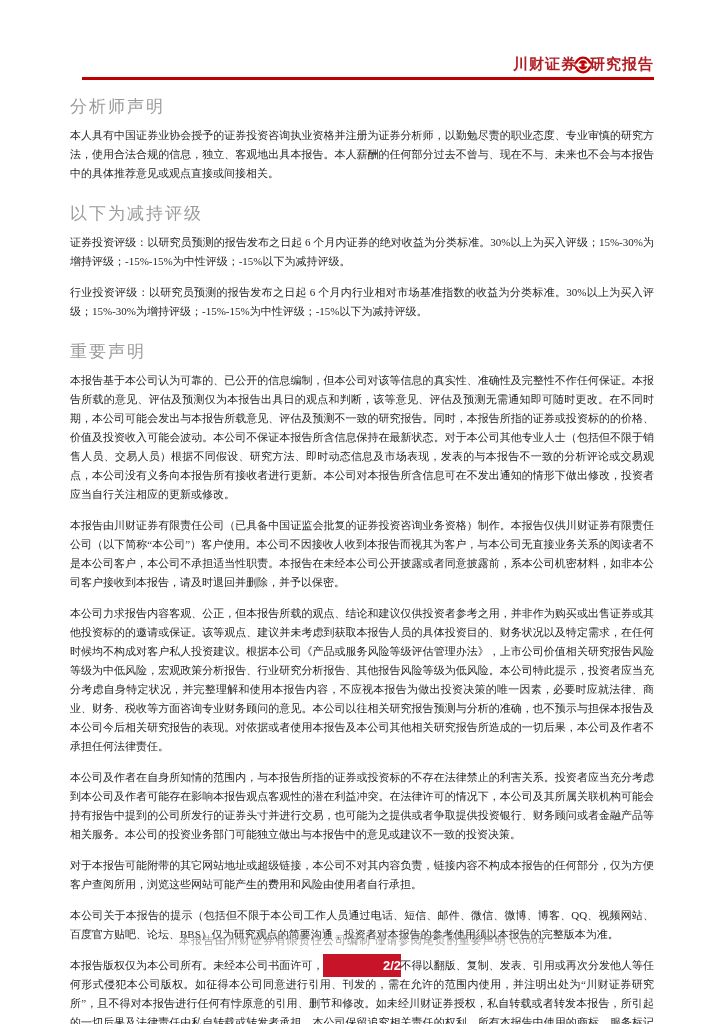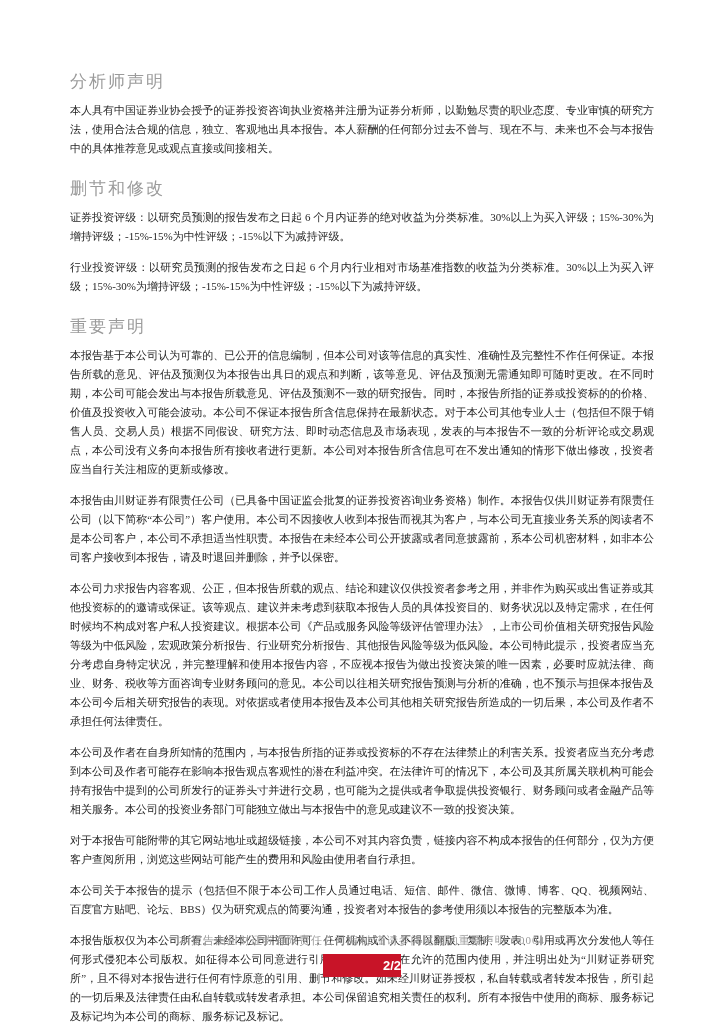--- a/index.html
+++ b/index.html
@@ -81,30 +81,44 @@
     font-size:13px;
     line-height:23px;
     text-align:right;
   }
 </style>
 </head>
 <body>
 
 <div class="page">
 
+  <header class="rpt-header">
+    <span class="brand">
+      <span>川财证券</span>
+      <span class="logo">
+        <svg viewBox="0 0 18 18" width="18" height="18" aria-hidden="true">
+          <circle cx="9" cy="9" r="8.5" fill="#c00000"></circle>
+          <circle cx="9" cy="9" r="5.4" fill="none" stroke="#ffffff" stroke-width="1.5"></circle>
+          <rect x="1.5" y="7.6" width="15" height="2.8" fill="#ffffff"></rect>
+          <rect x="7.4" y="7.3" width="3.2" height="3.4" fill="#c00000"></rect>
+        </svg>
+      </span>
+      <span>研究报告</span>
+    </span>
+  </header>
 
   <main>
 
     <section class="sec">
       <h2 class="sec-heading">分析师声明</h2>
       <p class="para">本人具有中国证券业协会授予的证券投资咨询执业资格并注册为证券分析师，以勤勉尽责的职业态度、专业审慎的研究方法，使用合法合规的信息，独立、客观地出具本报告。本人薪酬的任何部分过去不曾与、现在不与、未来也不会与本报告中的具体推荐意见或观点直接或间接相关。</p>
     </section>
 
     <section class="sec">
-      <h2 class="sec-heading">删节和修改</h2>
+      <h2 class="sec-heading">以下为减持评级</h2>
       <p class="para">证券投资评级：以研究员预测的报告发布之日起 6 个月内证券的绝对收益为分类标准。30%以上为买入评级；15%-30%为增持评级；-15%-15%为中性评级；-15%以下为减持评级。</p>
       <p class="para">行业投资评级：以研究员预测的报告发布之日起 6 个月内行业相对市场基准指数的收益为分类标准。30%以上为买入评级；15%-30%为增持评级；-15%-15%为中性评级；-15%以下为减持评级。</p>
     </section>
 
     <section class="sec">
       <h2 class="sec-heading">重要声明</h2>
       <p class="para">本报告基于本公司认为可靠的、已公开的信息编制，但本公司对该等信息的真实性、准确性及完整性不作任何保证。本报告所载的意见、评估及预测仅为本报告出具日的观点和判断，该等意见、评估及预测无需通知即可随时更改。在不同时期，本公司可能会发出与本报告所载意见、评估及预测不一致的研究报告。同时，本报告所指的证券或投资标的的价格、价值及投资收入可能会波动。本公司不保证本报告所含信息保持在最新状态。对于本公司其他专业人士（包括但不限于销售人员、交易人员）根据不同假设、研究方法、即时动态信息及市场表现，发表的与本报告不一致的分析评论或交易观点，本公司没有义务向本报告所有接收者进行更新。本公司对本报告所含信息可在不发出通知的情形下做出修改，投资者应当自行关注相应的更新或修改。</p>
       <p class="para">本报告由川财证券有限责任公司（已具备中国证监会批复的证券投资咨询业务资格）制作。本报告仅供川财证券有限责任公司（以下简称“本公司”）客户使用。本公司不因接收人收到本报告而视其为客户，与本公司无直接业务关系的阅读者不是本公司客户，本公司不承担适当性职责。本报告在未经本公司公开披露或者同意披露前，系本公司机密材料，如非本公司客户接收到本报告，请及时退回并删除，并予以保密。</p>
       <p class="para">本公司力求报告内容客观、公正，但本报告所载的观点、结论和建议仅供投资者参考之用，并非作为购买或出售证券或其他投资标的的邀请或保证。该等观点、建议并未考虑到获取本报告人员的具体投资目的、财务状况以及特定需求，在任何时候均不构成对客户私人投资建议。根据本公司《产品或服务风险等级评估管理办法》，上市公司价值相关研究报告风险等级为中低风险，宏观政策分析报告、行业研究分析报告、其他报告风险等级为低风险。本公司特此提示，投资者应当充分考虑自身特定状况，并完整理解和使用本报告内容，不应视本报告为做出投资决策的唯一因素，必要时应就法律、商业、财务、税收等方面咨询专业财务顾问的意见。本公司以往相关研究报告预测与分析的准确，也不预示与担保本报告及本公司今后相关研究报告的表现。对依据或者使用本报告及本公司其他相关研究报告所造成的一切后果，本公司及作者不承担任何法律责任。</p>
       <p class="para">本公司及作者在自身所知情的范围内，与本报告所指的证券或投资标的不存在法律禁止的利害关系。投资者应当充分考虑到本公司及作者可能存在影响本报告观点客观性的潜在利益冲突。在法律许可的情况下，本公司及其所属关联机构可能会持有报告中提到的公司所发行的证券头寸并进行交易，也可能为之提供或者争取提供投资银行、财务顾问或者金融产品等相关服务。本公司的投资业务部门可能独立做出与本报告中的意见或建议不一致的投资决策。</p>

